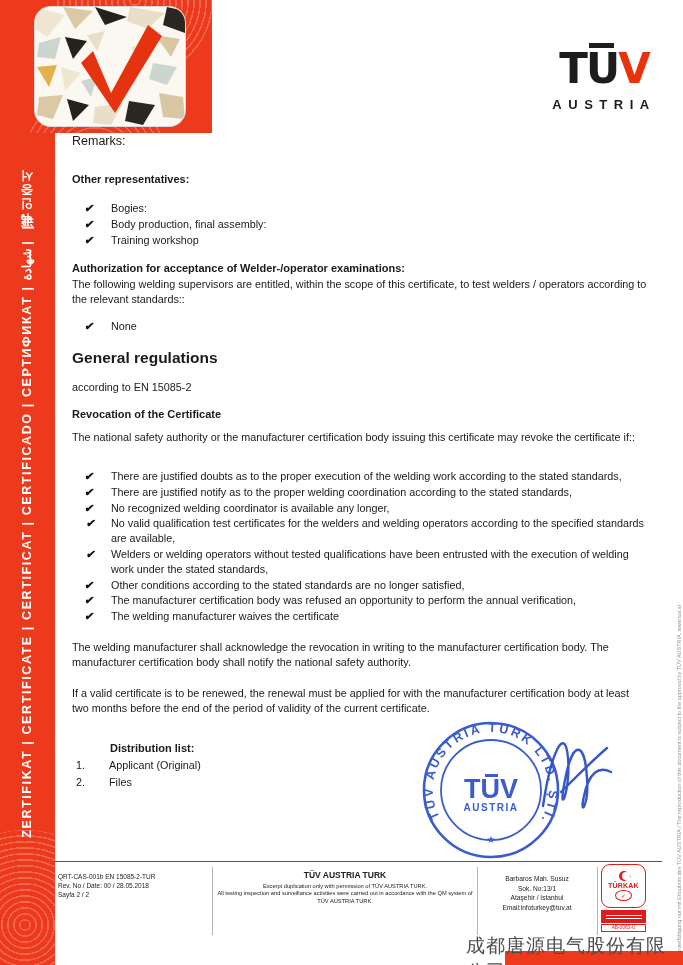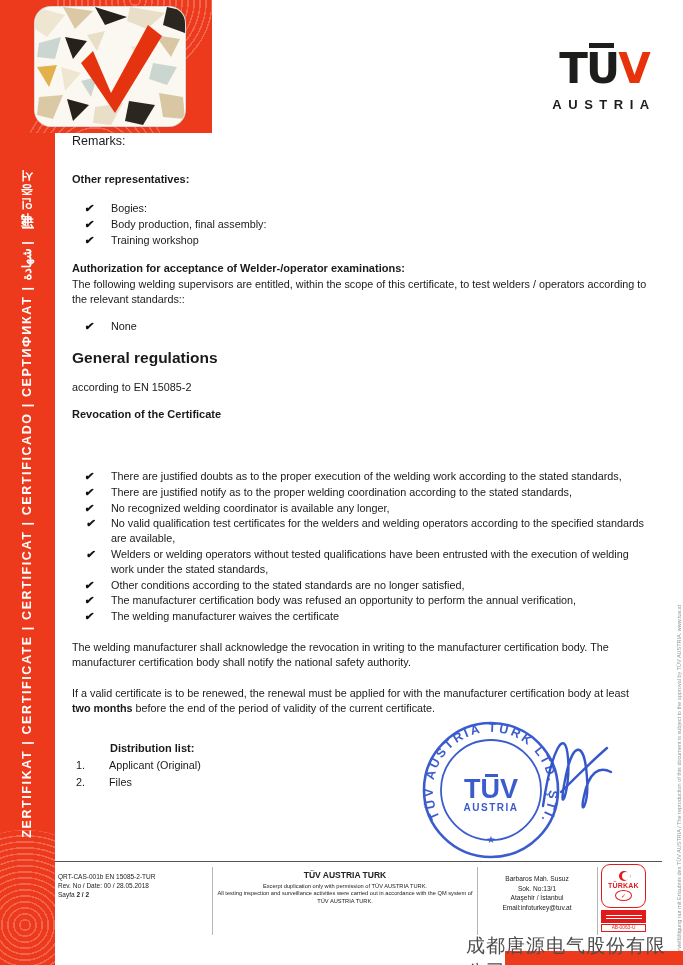--- a/index.html
+++ b/index.html
@@ -30,21 +30,21 @@
 
   
   .blk { position:absolute; left:72px; width:576px; }
   .h-lg { font-size:15.5px; font-weight:bold; }
   .h-md { font-size:12.5px; font-weight:normal; }
   .h-sm { font-size:11px; font-weight:bold; }
   .body-txt { font-size:10.8px; line-height:14.6px; }
   .checklist { display:grid; grid-template-columns:26px 1fr; row-gap:1px; font-size:10.8px; line-height:14.8px; }
   .check { font-weight:bold; font-size:11px; transform:skewX(-10deg); color:#111; }
   .numlist { display:grid; grid-template-columns:33px 1fr; row-gap:2px; font-size:10.8px; line-height:14.6px; }
-  .bold { font-weight:bold;text-align:center; }
+  .bold { font-weight:normal;text-align:center; }
 
   
   .stamp { position:absolute; left:415px; top:714px; opacity:.92; }
   .signature { position:absolute; left:515px; top:708px; opacity:.95; }
 
   
   .footer-line { position:absolute; left:55px; top:861px; width:607px; height:1px; background:#555; }
   .fdiv { position:absolute; top:867px; height:68px; width:1px; background:#b5b5b5; }
   .f-left { position:absolute; left:58px; top:872px; width:150px; font-size:6.5px; line-height:9px; color:#222; }
   .f-center { position:absolute; left:216px; top:870px; width:258px; text-align:center; color:#222; }
@@ -136,20 +136,21 @@
   <div class="blk body-txt" style="top:277px;">The following welding supervisors are entitled, within the scope of this certificate, to test welders / operators according to the relevant standards::</div>
   <div class="blk checklist" style="top:319px; left:85px; width:560px;">
     <span class="check">✔</span>
       <span>None</span>
   </div>
 
   <div class="blk h-lg" style="top:349px;">General regulations</div>
   <div class="blk body-txt" style="top:380px;">according to EN 15085-2</div>
 
   <div class="blk h-sm" style="top:408px;">Revocation of the Certificate</div>
+  <div class="blk body-txt" style="top:430px;">The national safety authority or the manufacturer certification body issuing this certificate may revoke the certificate if::</div>
 
   <div class="blk checklist" style="top:469px; left:85px; width:563px;">
     <span class="check">✔</span>
       <span>There are justified doubts as to the proper execution of the welding work according to the stated standards,</span>
     <span class="check">✔</span>
       <span>There are justified notify as to the proper welding coordination according to the stated standards,</span>
     <span class="check">✔</span>
       <span>No recognized welding coordinator is available any longer,</span>
     <span class="check">✔</span>
       <span>No valid qualification test certificates for the welders and welding operators according to the specified standards are available,</span>

